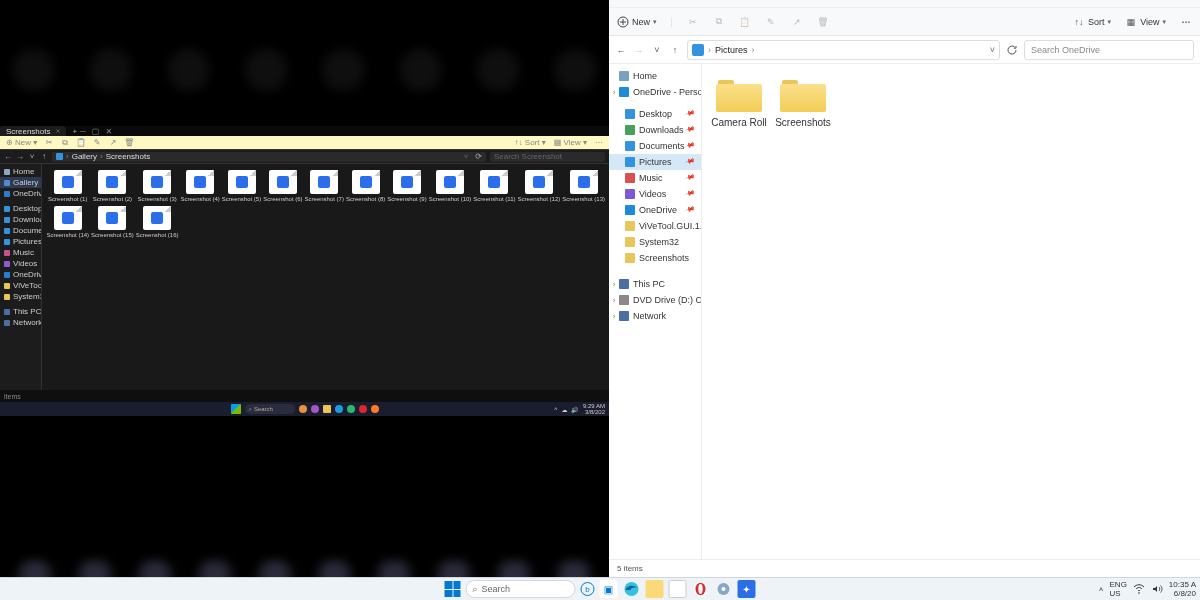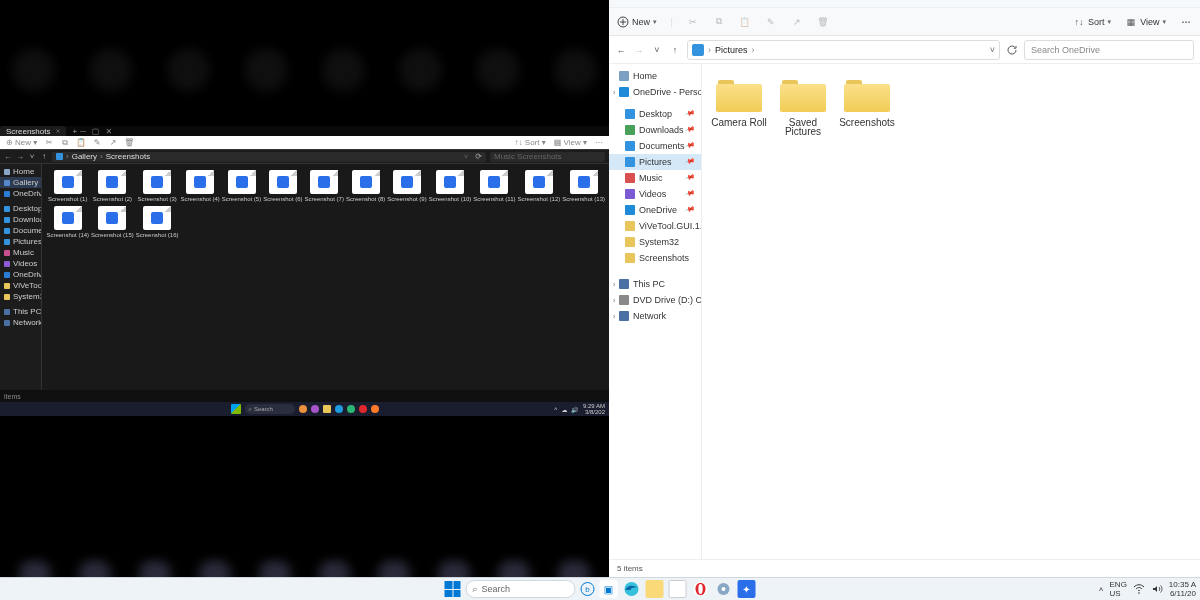--- a/index.html
+++ b/index.html
@@ -7,21 +7,21 @@
 
 
 .left-half { position: absolute; left: 0; top: 0; width: 609px; height: 600px; background: #000; }
 .bg-blur { position: absolute; left: 0; top: 20px; width: 100%; height: 100px; opacity: 0.3; display:flex; gap:30px; padding:20px 10px; }
 .bg-blur div { flex:1; height:60px; background:radial-gradient(circle,#333 40%,transparent 70%); border-radius:8px; filter:blur(4px); }
 .dark-explorer { position: absolute; left: 0; top: 126px; width: 100%; height: 290px; background: #1c1c1c; color: #ddd; font-size: 8px; display:flex; flex-direction:column; }
 .d-tabbar { height: 10px; background: #0a0a0a; display:flex; align-items:center; }
 .d-tab { background:#1c1c1c; height:10px; display:flex; align-items:center; padding:0 6px; gap:6px; border-radius:3px 3px 0 0;}
 .d-tab-close { width:4px; height:4px; } 
 .d-newtab { margin-left:6px; color:#aaa; }
-.d-toolbar { height:14px; background:#ffffff; display:flex; align-items:center; padding:0 6px; gap:8px; color:#888; border-bottom:1px solid #333;}
+.d-toolbar { height:14px; background:#fef9c3; display:flex; align-items:center; padding:0 6px; gap:8px; color:#888; border-bottom:1px solid #333;}
 .d-toolbar .sp { flex:1; }
 .d-ic { width:8px; height:8px; display:inline-flex; align-items:center; justify-content:center; }
 .d-address { height:14px; display:flex; align-items:center; padding:0 4px; gap:4px; border-bottom:1px solid #333;}
 .d-nav { width:8px; text-align:center; color:#aaa; }
 .d-pathbar { flex:1; background:#2a2a2a; height:10px; border-radius:2px; display:flex; align-items:center; padding:0 4px; gap:3px; }
 .d-search { width:115px; background:#2a2a2a; height:10px; border-radius:2px; display:flex; align-items:center; padding:0 4px; color:#666;}
 .d-body { flex:1; display:flex; overflow:hidden;}
 .d-side { width:62px; background:#1c1c1c; border-right:1px solid #333; padding:2px 0; overflow:hidden;}
 .d-side-item { display:flex; align-items:center; gap:3px; padding:1px 4px; color:#ccc; white-space:nowrap; }
 .d-side-item.sel { background:#2d3b52; }
@@ -143,21 +143,21 @@
         <span style="width:7px;height:7px;background:#3393df;border-radius:1px"></span>
         <span style="color:#888">›</span>
         <span>Gallery</span>
         <span style="color:#888">›</span>
         <span>Screenshots</span>
         <span class="sp" style="flex:1"></span>
         <span style="color:#666">˅</span>
         <span style="color:#aaa;margin-left:4px">⟳</span>
       </div>
       <div class="d-search">
-        <span>Music Screenshots</span>
+        <span>Search Screenshot</span>
       </div>
     </div>
 
     <div class="d-body">
       <div class="d-side" id="d-side">
           <div class="d-side-item">
             <span class="d-side-ic" style="background:#8aa7c9"></span>
             <span>Home</span>
           </div>
           <div class="d-side-item sel">
@@ -460,24 +460,20 @@
           <span>Network</span>
         </div>
       </div>
     <div class="r-files" id="r-files">
         <div class="r-folder">
           <div class="r-folder-ic"></div>
           <div class="r-folder-lbl">Camera Roll</div>
         </div>
         <div class="r-folder">
           <div class="r-folder-ic"></div>
-          <div class="r-folder-lbl">Saved Pictures</div>
-        </div>
-        <div class="r-folder">
-          <div class="r-folder-ic"></div>
           <div class="r-folder-lbl">Screenshots</div>
         </div>
       </div>
   </div>
   <div class="r-status">
     <span>5 items</span>
   </div>
 </div>
 
 <div class="main-taskbar">
@@ -530,16 +526,16 @@
         </svg>
     </span>
     <span>
       <svg width="12" height="12" viewBox="0 0 12 12">
           <path d="M2 5v2h2l2 2V3L4 5z" fill="#333"></path>
           <path d="M8 4c1 1 1 3 0 4M9.5 2.5c2 2 2 5 0 7" fill="none" stroke="#333" stroke-width="0.8"></path>
         </svg>
     </span>
     <div class="time">
       <div>10:35 A</div>
-      <div>6/11/20</div>
+      <div>6/8/20</div>
     </div>
   </div>
 </div>
 
 </body></html>

